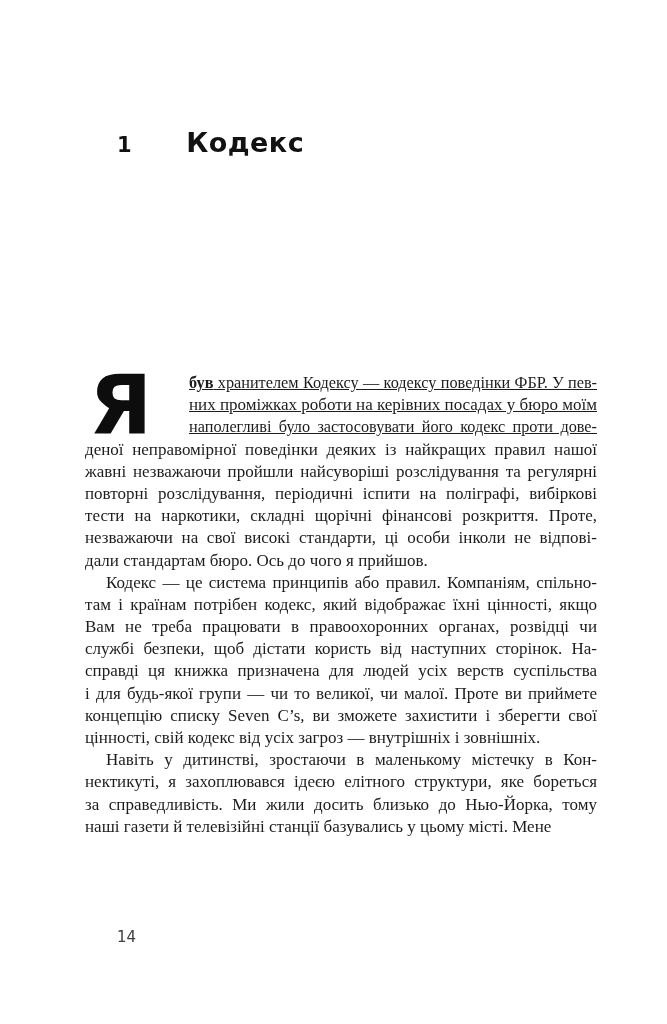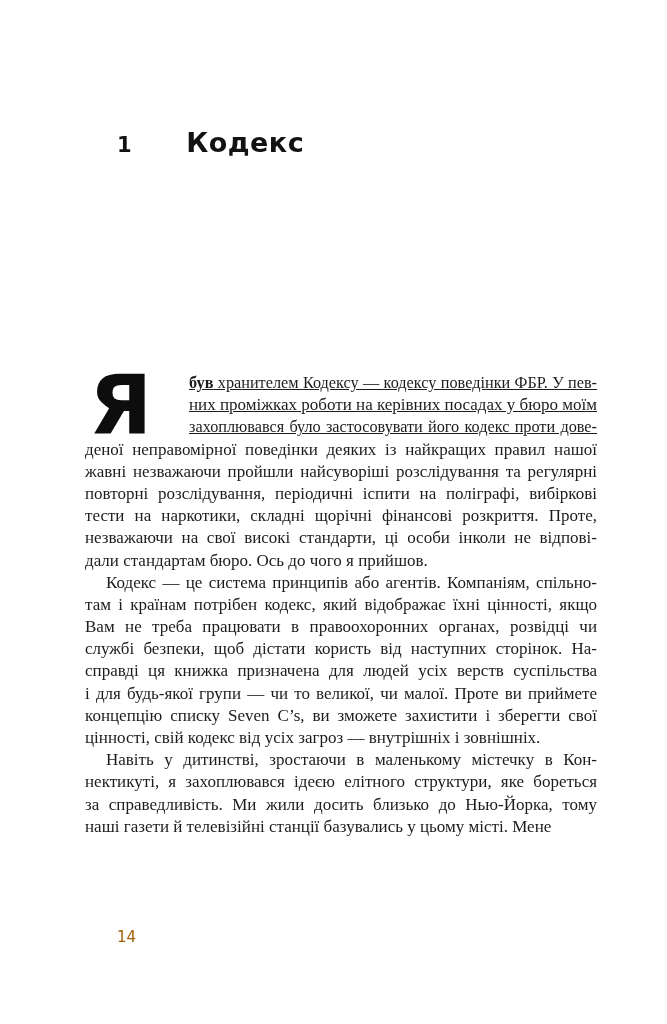--- a/index.html
+++ b/index.html
@@ -35,46 +35,46 @@
     white-space:normal;
     color:#1c1c1c;
   }
   .line.dc{margin-left:104px;text-decoration:underline;}
   .line.indent{text-indent:21px;}
   .line.last{text-align-last:auto;}
   .line b{font-weight:bold;}
   .folio{
     position:absolute;left:117px;top:928px;
     font-family:"DejaVu Sans", sans-serif;
-    font-size:15px;color:#a16207;
+    font-size:15px;color:#404040;
   }
 </style>
 </head>
 <body>
 
 <div class="page">
 
   <div class="heading">
     <span class="num">1</span>
     <span class="title">Кодекс</span>
   </div>
 
   <span class="dropcap">Я</span>
 
   <div class="text-block">
       <div class="line dc" style="font-size: 16.25px;"><b>був</b> хранителем Кодексу — кодексу поведінки ФБР. У пев-</div>
       <div class="line dc" style="">них проміжках роботи на керівних посадах у бюро моїм</div>
-      <div class="line dc" style="font-size: 16.25px;">захоплювався було застосовувати його кодекс проти дове-</div>
+      <div class="line dc" style="font-size: 16.25px;">наполегливі було застосовувати його кодекс проти дове-</div>
       <div class="line" style="">деної неправомірної поведінки деяких із найкращих правил нашої</div>
       <div class="line" style="">жавні незважаючи пройшли найсуворіші розслідування та регулярні</div>
       <div class="line" style="">повторні розслідування, періодичні іспити на поліграфі, вибіркові</div>
       <div class="line" style="">тести на наркотики, складні щорічні фінансові розкриття. Проте,</div>
       <div class="line" style="">незважаючи на свої високі стандарти, ці особи інколи не відпові-</div>
       <div class="line last" style="">дали стандартам бюро. Ось до чого я прийшов.</div>
-      <div class="line indent" style="">Кодекс — це система принципів або агентів. Компаніям, спільно-</div>
+      <div class="line indent" style="">Кодекс — це система принципів або правил. Компаніям, спільно-</div>
       <div class="line" style="">там і країнам потрібен кодекс, який відображає їхні цінності, якщо</div>
       <div class="line" style="">Вам не треба працювати в правоохоронних органах, розвідці чи</div>
       <div class="line" style="">службі безпеки, щоб дістати користь від наступних сторінок. На-</div>
       <div class="line" style="">справді ця книжка призначена для людей усіх верств суспільства</div>
       <div class="line" style="">і для будь-якої групи — чи то великої, чи малої. Проте ви приймете</div>
       <div class="line" style="">концепцію списку Seven C’s, ви зможете захистити і зберегти свої</div>
       <div class="line last" style="">цінності, свій кодекс від усіх загроз — внутрішніх і зовнішніх.</div>
       <div class="line indent" style="">Навіть у дитинстві, зростаючи в маленькому містечку в Кон-</div>
       <div class="line" style="">нектикуті, я захоплювався ідеєю елітного структури, яке бореться</div>
       <div class="line" style="">за справедливість. Ми жили досить близько до Нью-Йорка, тому</div>

